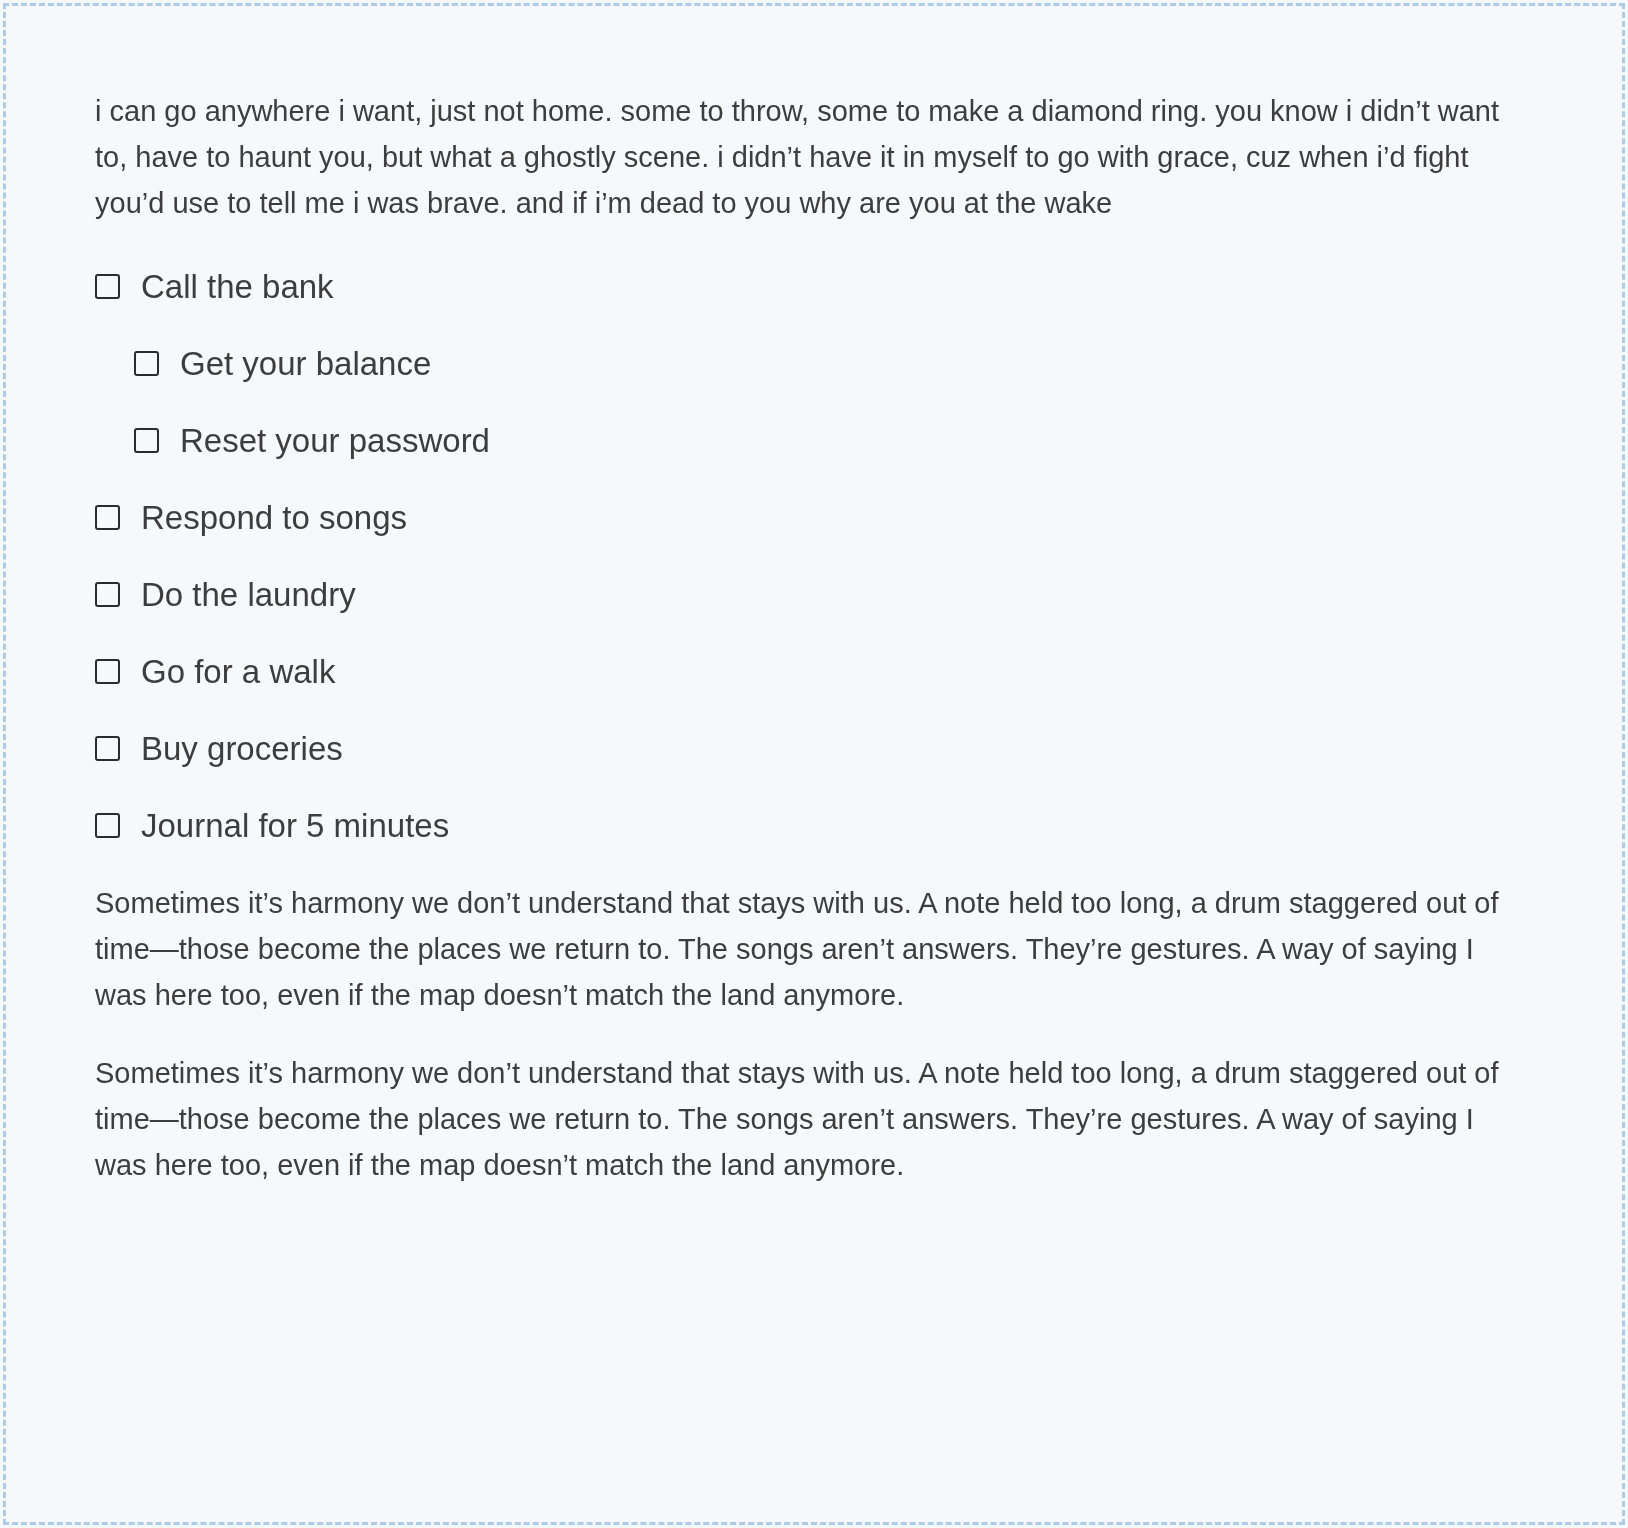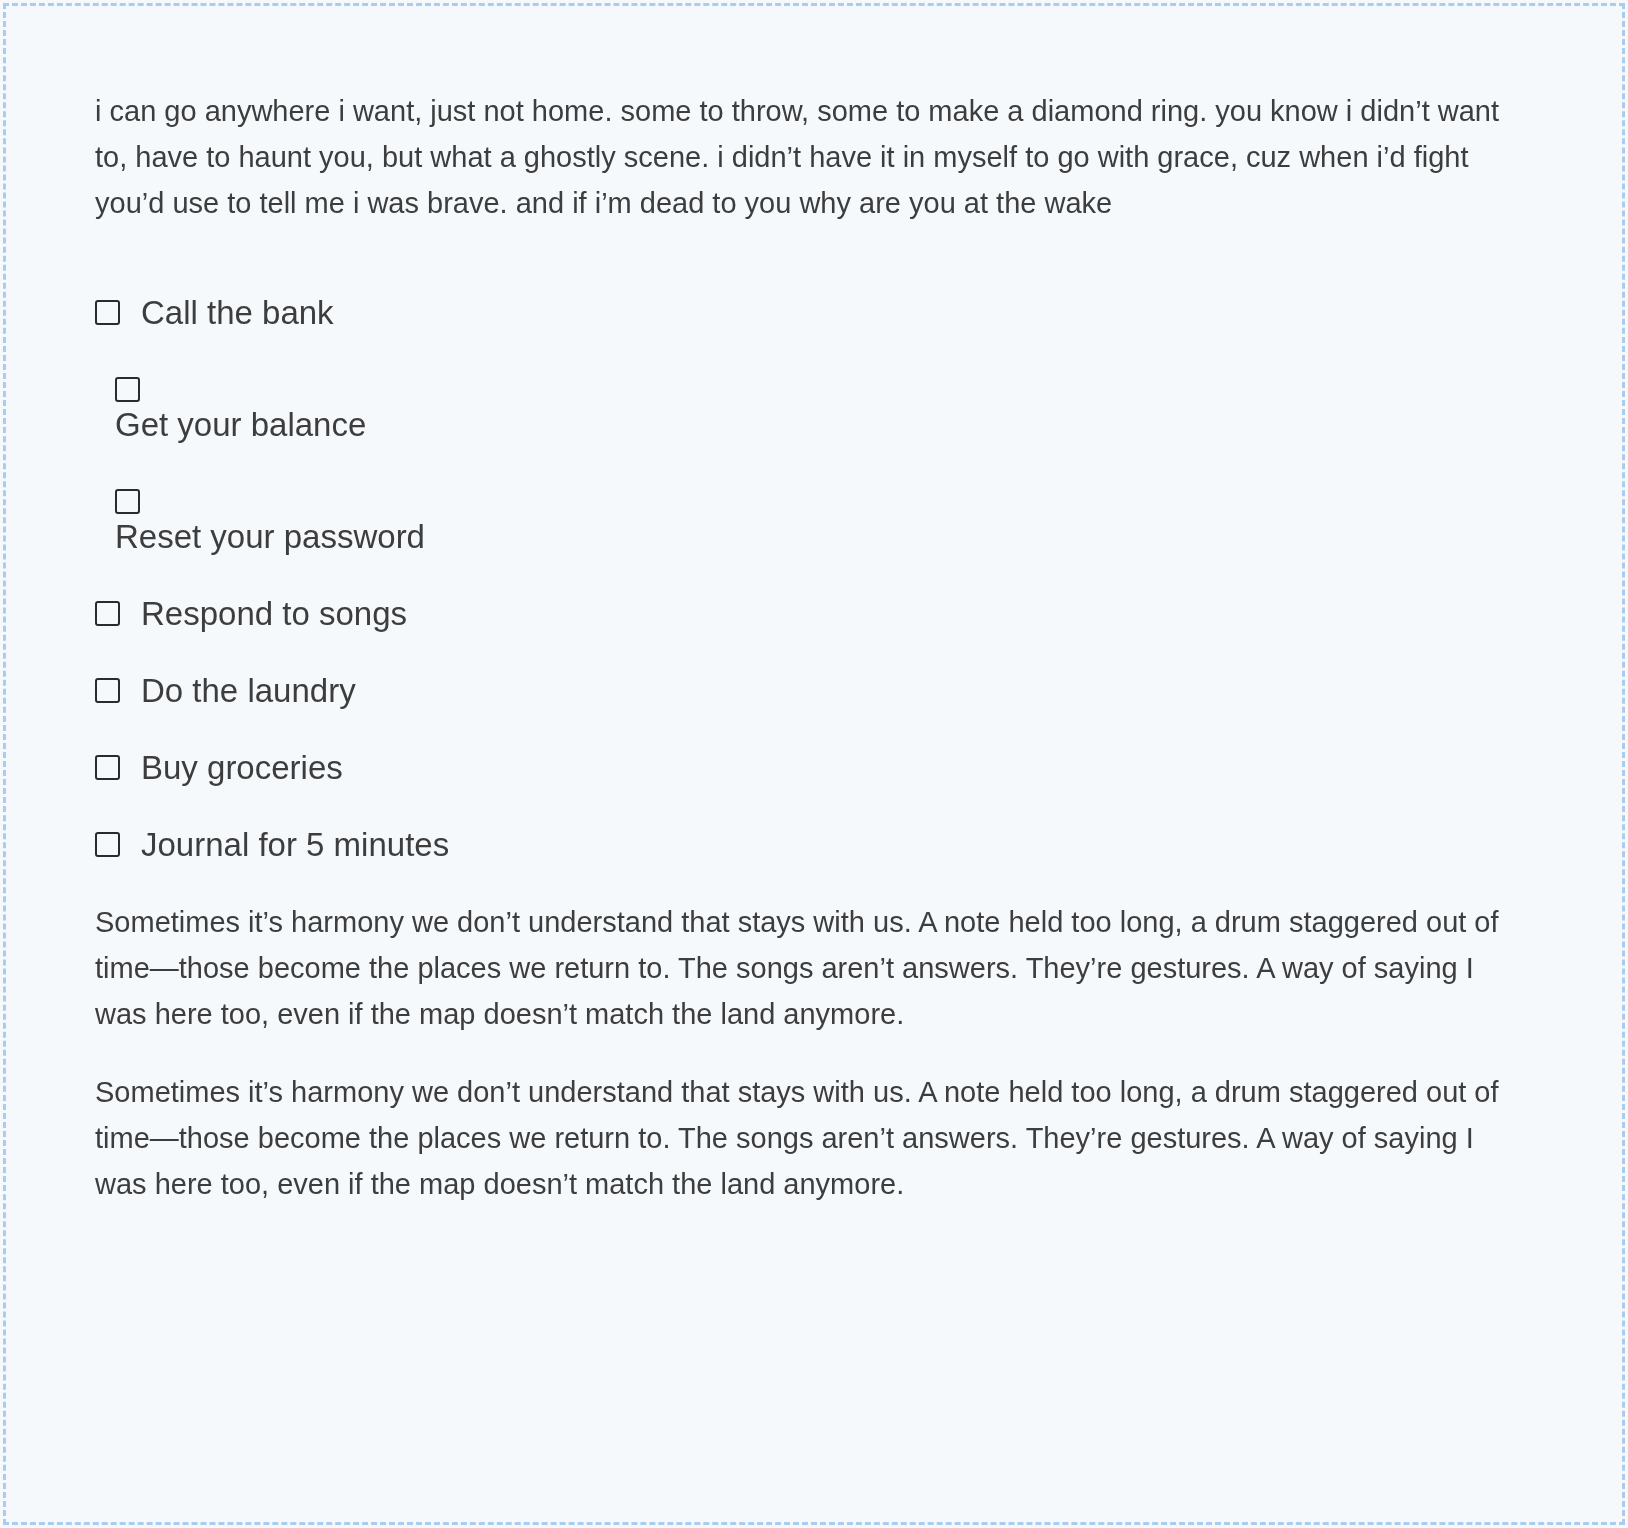--- a/index.html
+++ b/index.html
@@ -24,37 +24,36 @@
   }
   .content {
     position: absolute;
     top: 88px;
     left: 95px;
     right: 95px;
   }
   p.text-block {
     font-size: 29px;
     line-height: 46px;
-    margin: 0 0 64px 0;
+    margin: 0 0 38px 0;
     font-weight: 400;
   }
   .todo-list {
     margin: 0 0 30px 0;
   }
   .todo-item {
     display: flex;
     align-items: flex-start;
     min-height: 46px;
     margin-bottom: 31px;
     font-size: 33px;
     line-height: 46px;
   }
   .todo-item.indent-1 {
-    margin-left: 20px;
-    flex-direction: column;
+    margin-left: 39px;
   }
   .todo-checkbox {
     flex: 0 0 auto;
     width: 25px;
     height: 25px;
     box-sizing: border-box;
     border: 2.5px solid #2b2b2b;
     border-radius: 3px;
     background: transparent;
     margin: 10px 21px 0 0;
@@ -100,20 +99,24 @@
         <span class="todo-checkbox"></span>
         <span class="todo-label">Respond to songs</span>
       </div>
 
       <div class="todo-item">
         <span class="todo-checkbox"></span>
         <span class="todo-label">Do the laundry</span>
       </div>
 
 
+      <div class="todo-item">
+        <span class="todo-checkbox"></span>
+        <span class="todo-label">Go for a walk</span>
+      </div>
 
       <div class="todo-item">
         <span class="todo-checkbox"></span>
         <span class="todo-label">Buy groceries</span>
       </div>
 
       <div class="todo-item">
         <span class="todo-checkbox"></span>
         <span class="todo-label">Journal for 5 minutes</span>
       </div>

